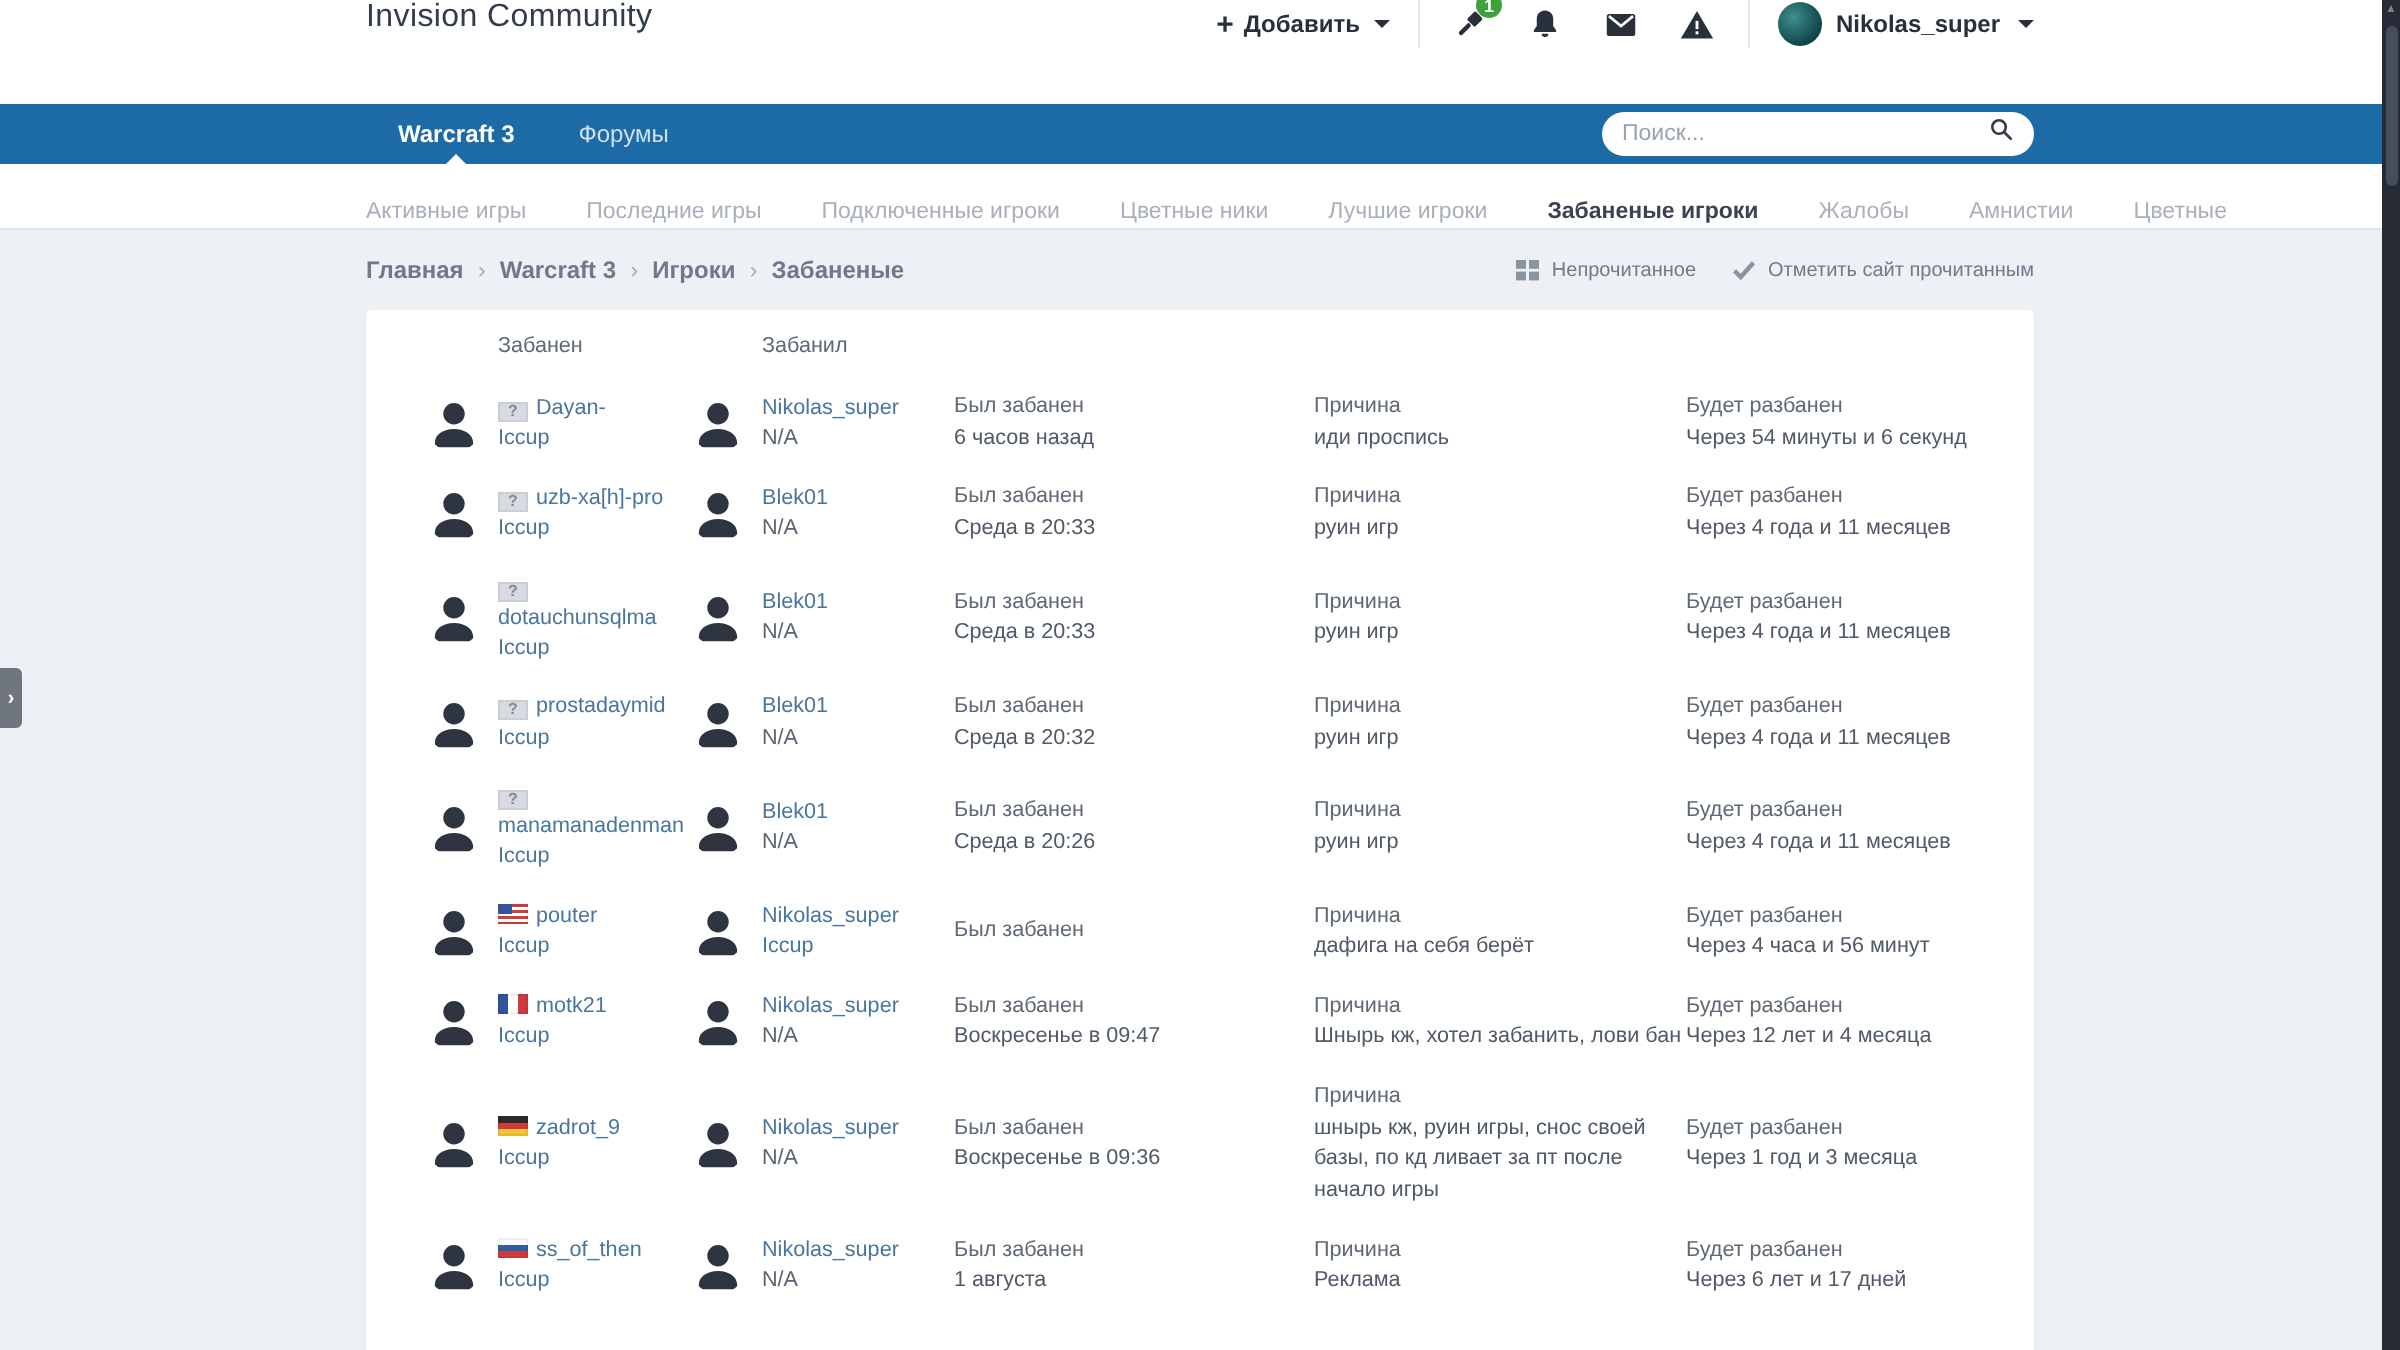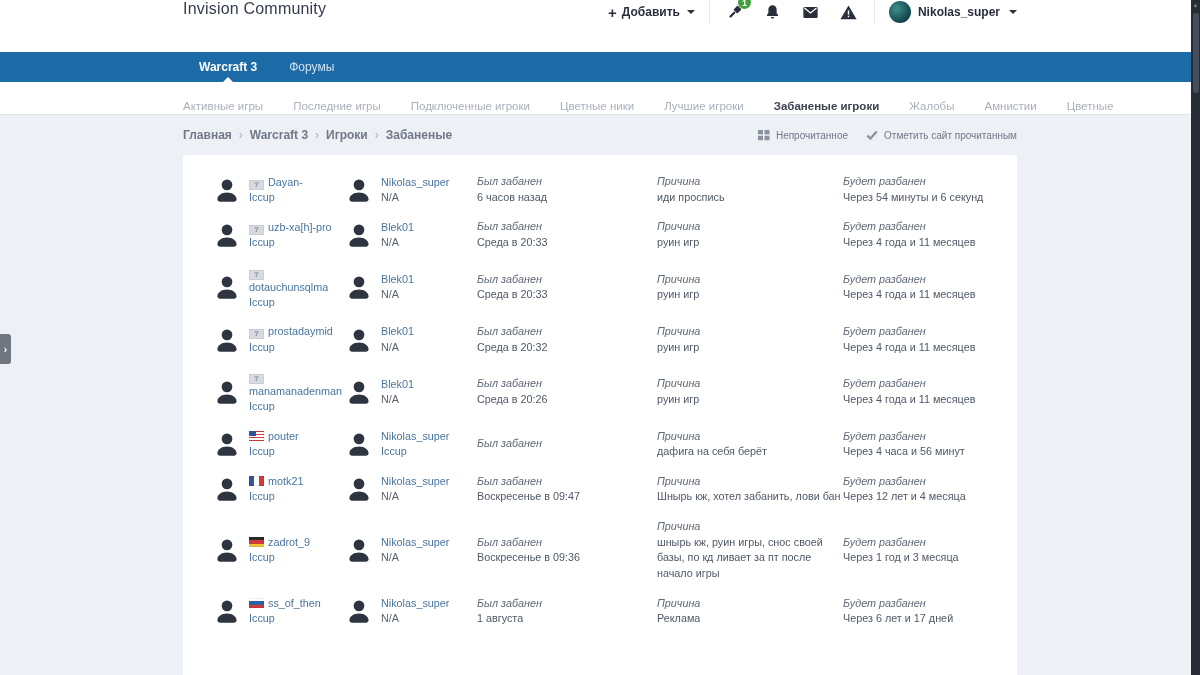--- a/index.html
+++ b/index.html
@@ -70,21 +70,21 @@
   .lnk { color:#49759f; text-decoration:none; cursor:pointer; }
   .sub { display:block; }
   .plain { color:#5a6370; }
   .flag { display:inline-block; width:15px; height:10px; margin-right:4px; vertical-align:-1px; position:relative; font-size:8px; line-height:10px; text-align:center; color:#80879a; box-shadow:0 0 0 1px rgba(0,0,0,.06) inset; }
   .f-unknown { background:#d7dae0; font-weight:bold; }
   .f-ru { background:linear-gradient(to bottom,#ffffff 33%,#2f5fa3 33% 66%,#d03a3a 66%); }
   .f-de { background:linear-gradient(to bottom,#2b2b2b 33%,#d03a3a 33% 66%,#f0c437 66%); }
   .f-fr { background:linear-gradient(to right,#33539c 33%,#ffffff 33% 66%,#d03a3a 66%); }
   .f-us { background:repeating-linear-gradient(to bottom,#cf4040 0 1.5px,#ffffff 1.5px 3px); }
   .f-us::after { content:""; position:absolute; left:0; top:0; width:7px; height:5px; background:#33539c; }
-  .lbl { color:#5f6975;font-style:italic; }
+  .lbl { color:#5f6975; }
   .val { color:#4f5967; }
 
   
   .edge-tab { position:absolute; left:0; top:334px; width:11px; height:30px; background:#70767f; border-radius:0 3px 3px 0; color:#fff; display:flex; align-items:center; justify-content:center; font-size:10px; font-weight:bold; cursor:pointer; z-index:50; }
   .scrollbar { position:absolute; right:0; top:0; width:9px; height:675px; background:#262b35; z-index:60; }
   .sb-arrow { position:absolute; top:1px; left:0; width:9px; height:9px; color:#7b828e; font-size:6px; text-align:center; line-height:9px; }
   .sb-thumb { position:absolute; top:13px; left:1.5px; width:6px; height:80px; border-radius:3px; background:#474e5b; cursor:grab; }
 </style>
 </head>
 <body>
@@ -137,20 +137,29 @@
       </div>
     </div>
   </div>
 </div>
 
 <div class="navbar">
   <div class="container">
     <div class="navtabs">
       <div class="navtab active">Warcraft 3</div>
       <div class="navtab">Форумы</div>
+    </div>
+    <div class="searchpill">
+      <input type="text" placeholder="Поиск..." style="">
+      <span class="sicon">
+        <svg viewBox="0 0 20 20">
+            <circle cx="8.5" cy="8.5" r="5.2"></circle>
+            <path d="M12.5 12.5L17.5 17.5"></path>
+          </svg>
+      </span>
     </div>
   </div>
 </div>
 
 <div class="subnav">
   <div class="container">
       <div class="subitem">Активные игры</div>
       <div class="subitem">Последние игры</div>
       <div class="subitem">Подключенные игроки</div>
       <div class="subitem">Цветные ники</div>
@@ -188,20 +197,27 @@
             <path class="chk" d="M1.5 7.5l3.6 3.6L12.5 2.8"></path>
           </svg>
         <span>Отметить сайт прочитанным</span>
       </div>
     </div>
   </div>
 </div>
 
 <div class="container">
   <div class="card">
+    <div class="thead">
+      <div class="thcell">Забанен</div>
+      <div class="thcell">Забанил</div>
+      <div></div>
+        <div></div>
+        <div></div>
+    </div>
     <div>
         <div class="trow">
           <div class="cell c-name">
             <span class="avatar">
               <svg viewBox="0 0 24 24">
                 <path d="M12 12.2a4.6 4.6 0 1 0 0-9.2 4.6 4.6 0 0 0 0 9.2zm0 1.9c-4.5 0-8.2 2.4-8.2 5.8V22h16.4v-2.1c0-3.4-3.7-5.8-8.2-5.8z"></path>
               </svg>
             </span>
             <span class="nm"><span class="flag f-unknown">?</span><a class="lnk">Dayan-</a><a class="lnk sub">Iccup</a></span>
           </div>

